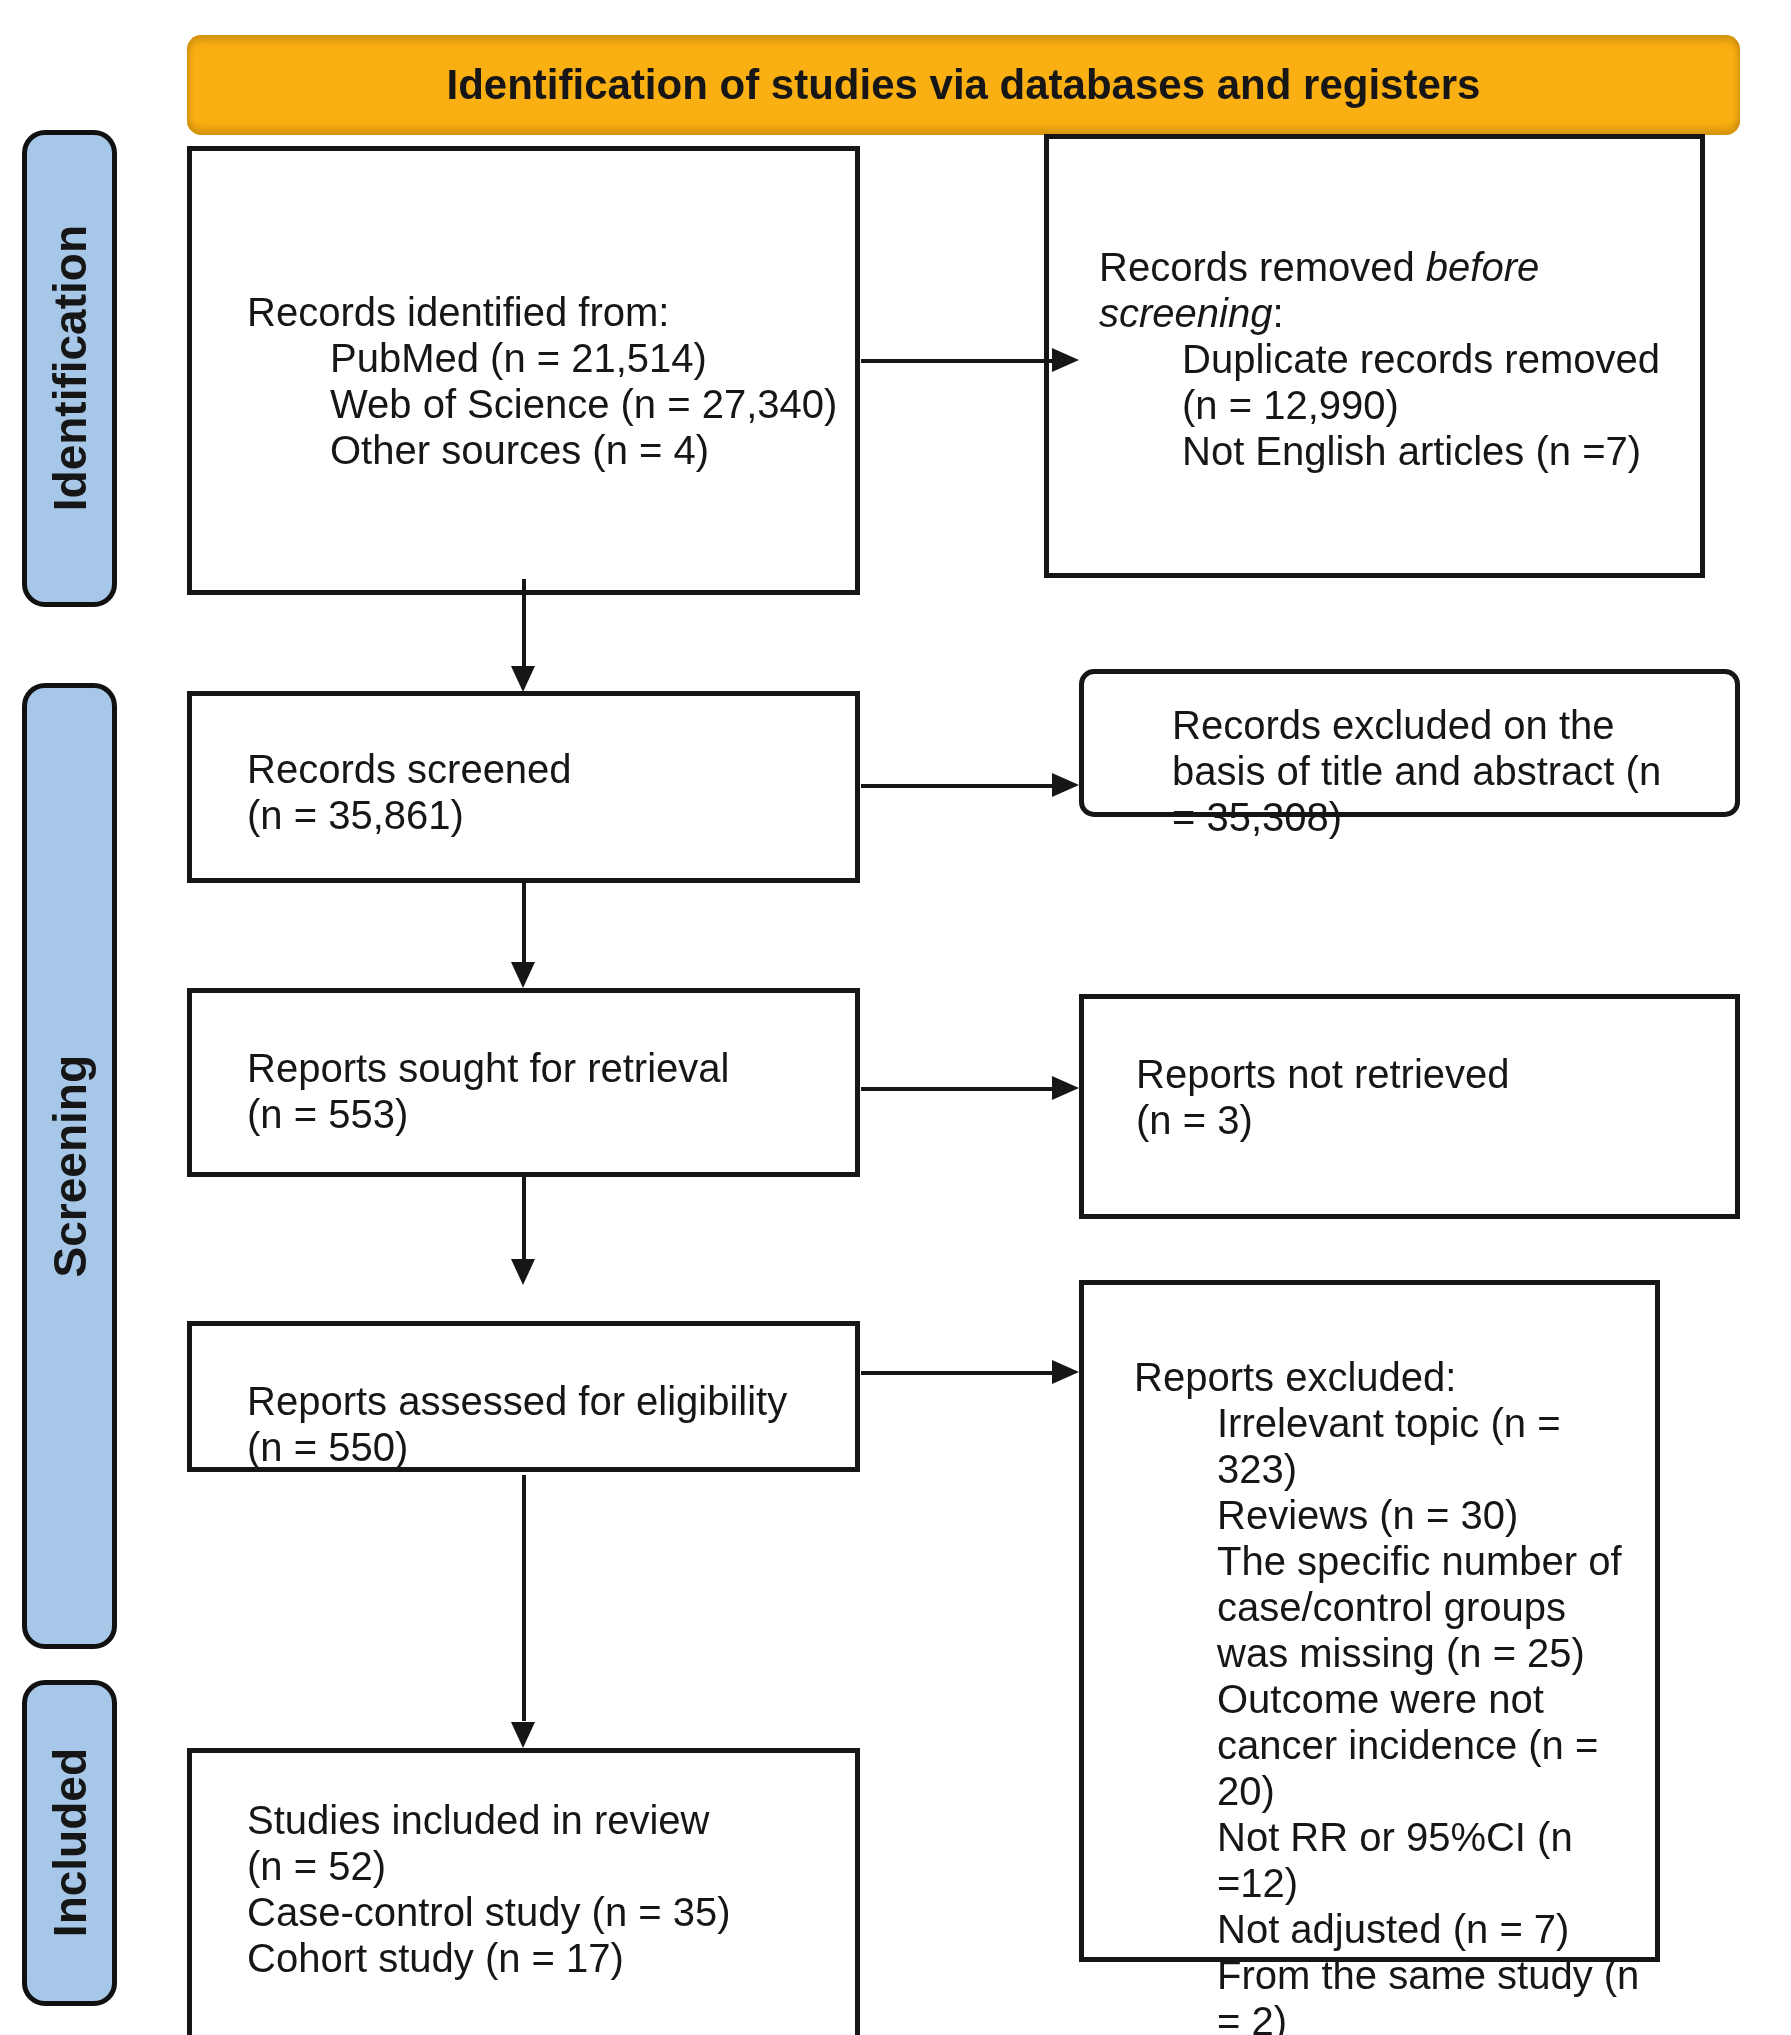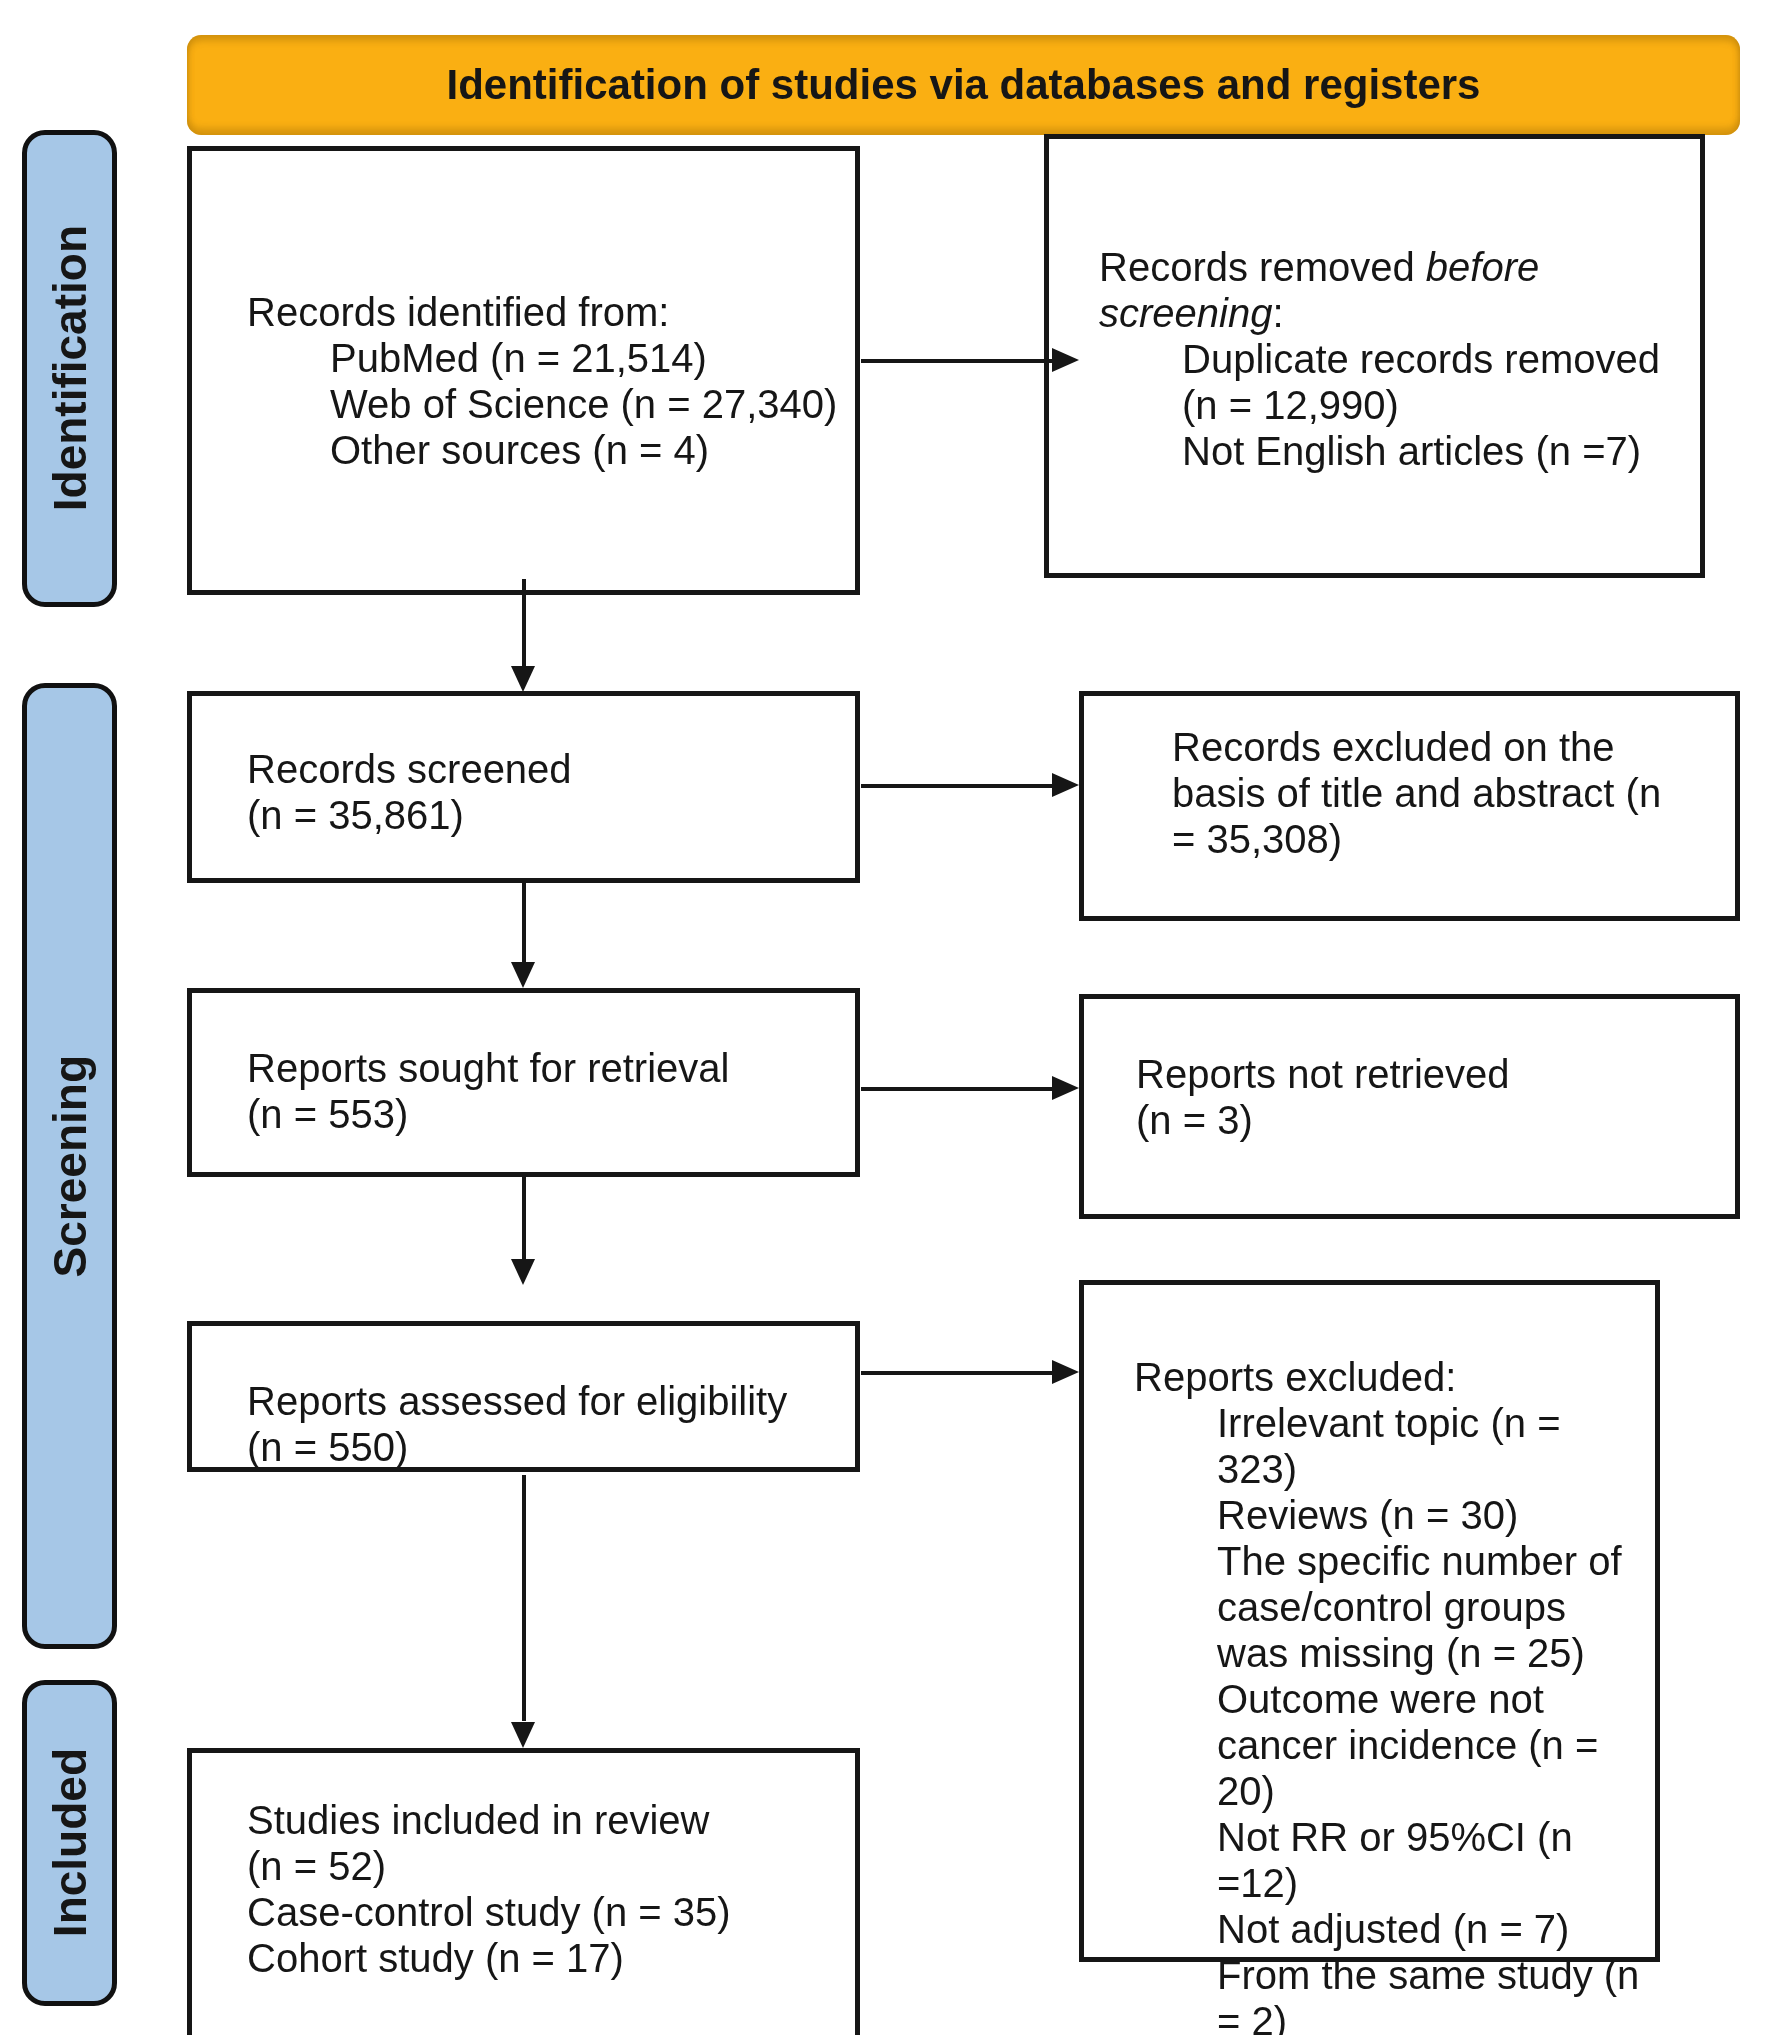--- a/index.html
+++ b/index.html
@@ -48,21 +48,21 @@
   .item { margin-left: 83px; }
   .ln { margin: 0; }
 
   .b1 { left: 187px;  top: 130px;  width: 673px; height: 449px;  padding: 138px 11px 0 55px; margin-top: 16px; }
   .b2 { left: 187px;  top: 691px; width: 673px; height: 192px;  padding: 50px  22px 0 55px; }
   .b3 { left: 187px;  top: 988px; width: 673px; height: 189px;  padding: 52px  22px 0 55px; }
   .b4 { left: 187px;  top: 1285px; width: 673px; height: 151px;  padding: 52px  22px 0 55px; margin-top: 36px; }
   .b5 { left: 187px;  top: 1748px; width: 673px; height: 327px;  padding: 44px  22px 0 55px; }
 
   .r1 { left: 1044px; top: 134px;  width: 661px; height: 444px;  padding: 105px 33px 0 50px; }
-  .r2 { left: 1079px; top: 691px; width: 661px; height: 230px;  padding: 27.6px  41px 0 88px; }
+  .r2 { left: 1079px; top: 669px; width: 661px; height: 148px;  padding: 27.6px  41px 0 88px; border-radius: 15px; }
   .r3 { left: 1079px; top: 994px; width: 661px; height: 225px;  padding: 52px  33px 0 52px; }
   .r4 { left: 1079px; top: 1280px; width: 581px; height: 682px; padding: 69px 11px 0 50px; }
 
   
   .vline { position: absolute; left: 522px; width: 3.9px; background: #161616; }
   .vhead { position: absolute; left: 511px; width: 0; height: 0;
            border-left: 12.7px solid transparent; border-right: 12.7px solid transparent;
            border-top: 26.5px solid #161616; }
   .hline { position: absolute; left: 861px; width: 191px; height: 3.9px; background: #161616; }
   .rhead { position: absolute; left: 1052px; width: 0; height: 0;

